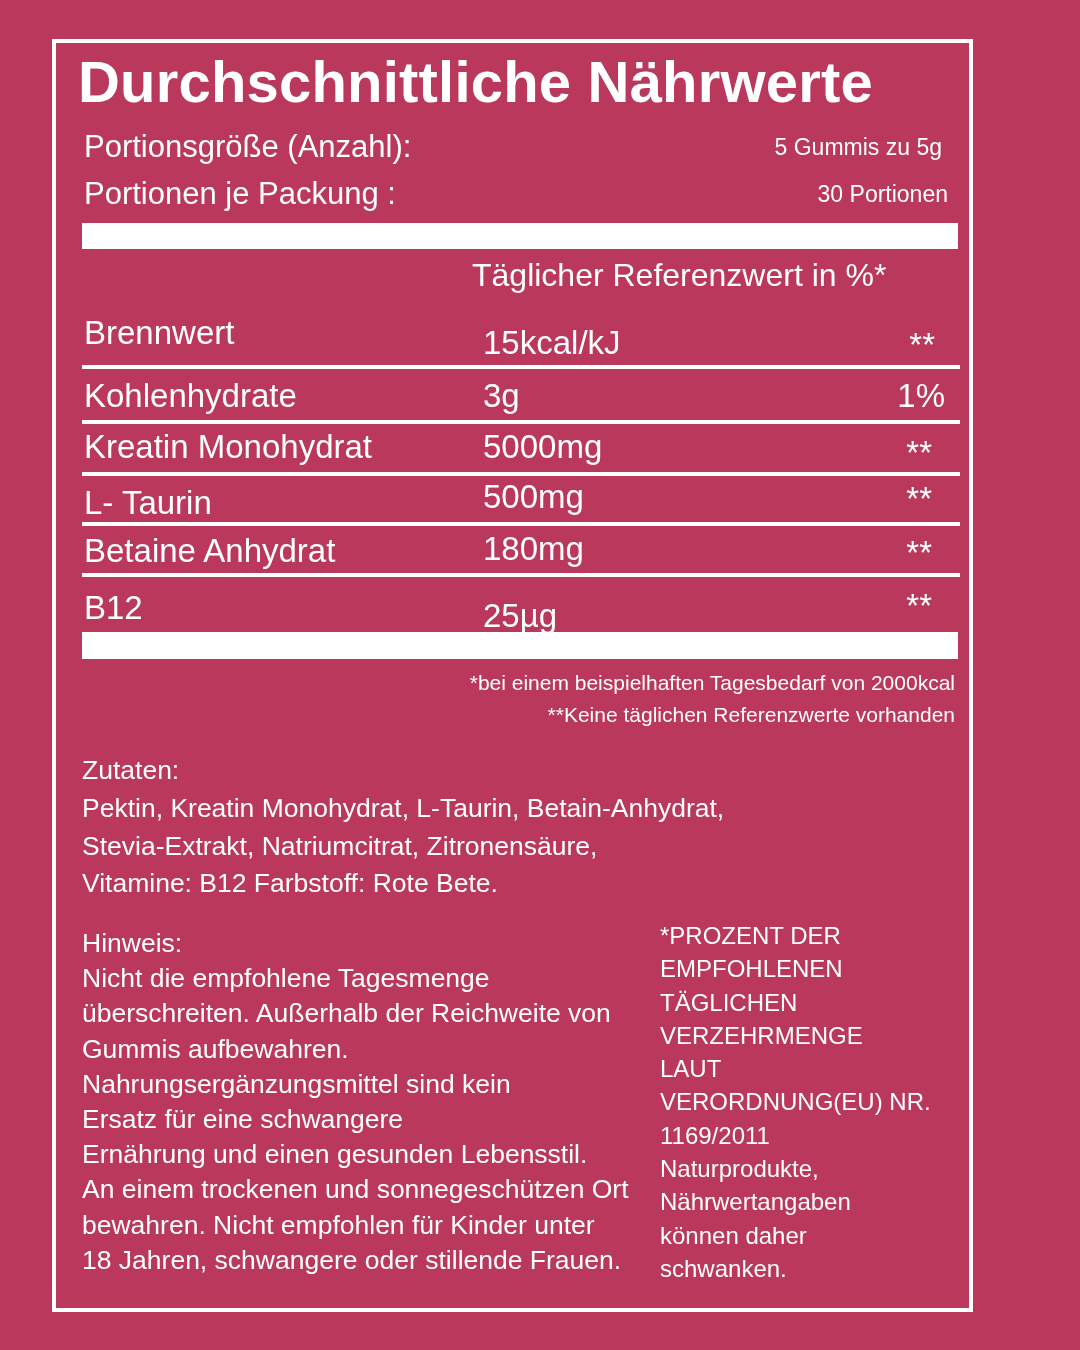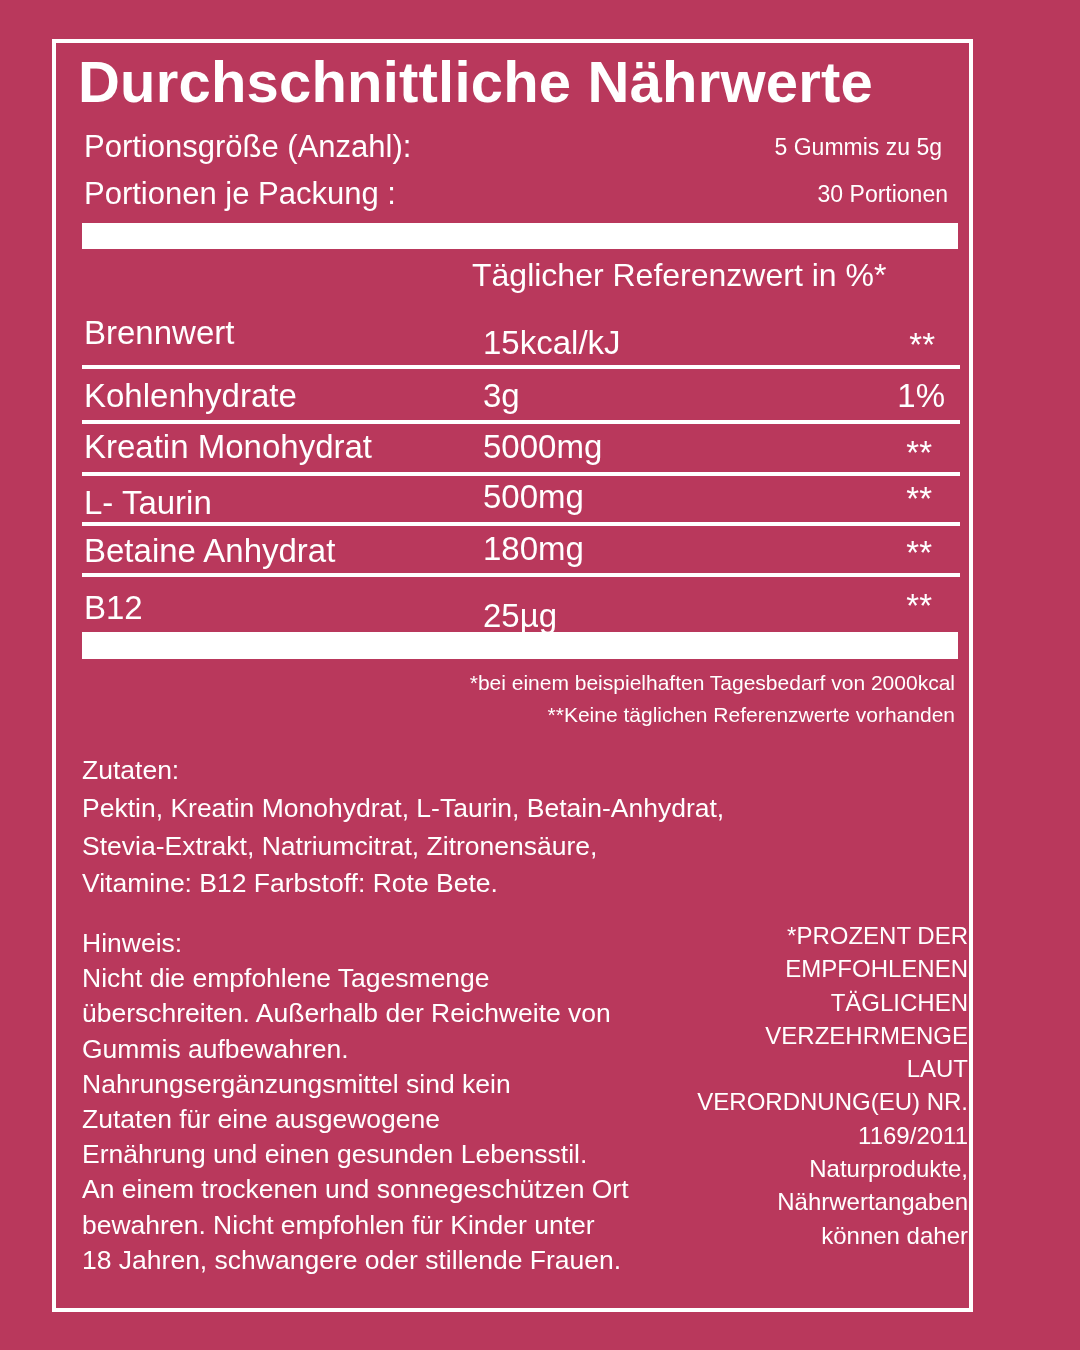--- a/index.html
+++ b/index.html
@@ -67,21 +67,21 @@
       left: 82px;
       font-size: 26.5px;
       line-height: 35.2px;
     }
     .side-note {
       left: 660px;
       top: 919px;
       width: 308px;
       font-size: 24px;
       line-height: 33.3px;
-      text-align: right;
+      text-align: left;
       white-space: normal;
     }
     .line { display: block; }
   </style>
 </head>
 <body>
 
 <div class="frame"></div>
 
 <div class="abs title">Durchschnittliche Nährwerte</div>
@@ -150,31 +150,32 @@
   <span class="line">Stevia-Extrakt, Natriumcitrat, Zitronensäure,</span>
   <span class="line">Vitamine: B12  Farbstoff: Rote Bete.</span>
 </div>
 
 <div class="abs hint-text" style="top:926px;">
   <span class="line">Hinweis:</span>
   <span class="line">Nicht die empfohlene Tagesmenge</span>
   <span class="line">überschreiten. Außerhalb der Reichweite von</span>
   <span class="line">Gummis aufbewahren.</span>
   <span class="line">Nahrungsergänzungsmittel sind kein</span>
-  <span class="line">Zutaten für eine ausgewogene</span>
+  <span class="line">Ersatz für eine schwangere</span>
   <span class="line">Ernährung und einen gesunden Lebensstil.</span>
   <span class="line">An einem trockenen und sonnegeschützen Ort</span>
   <span class="line">bewahren. Nicht empfohlen für Kinder unter</span>
   <span class="line">18 Jahren, schwangere oder stillende Frauen.</span>
 </div>
 
 <div class="abs side-note">
   <span class="line">*PROZENT DER</span>
   <span class="line">EMPFOHLENEN</span>
   <span class="line">TÄGLICHEN</span>
   <span class="line">VERZEHRMENGE</span>
   <span class="line">LAUT</span>
   <span class="line">VERORDNUNG(EU) NR.</span>
   <span class="line">1169/2011</span>
   <span class="line">Naturprodukte,</span>
   <span class="line">Nährwertangaben</span>
   <span class="line">können daher</span>
+  <span class="line">schwanken.</span>
 </div>
 
 </body></html>

